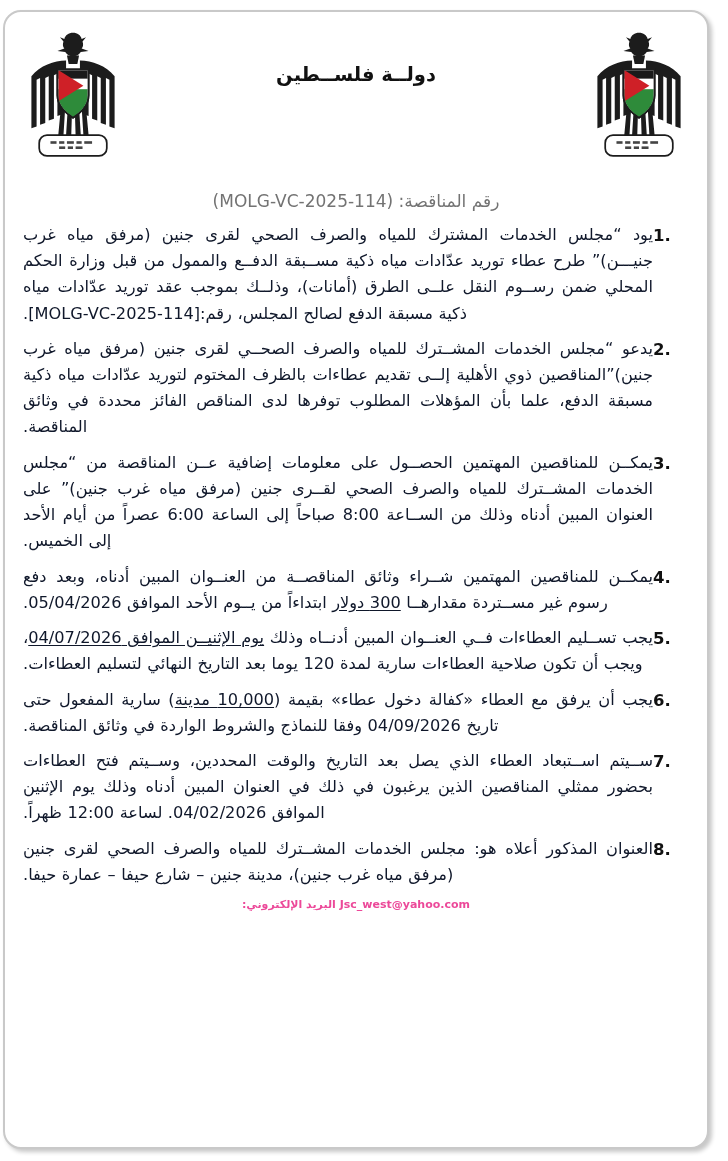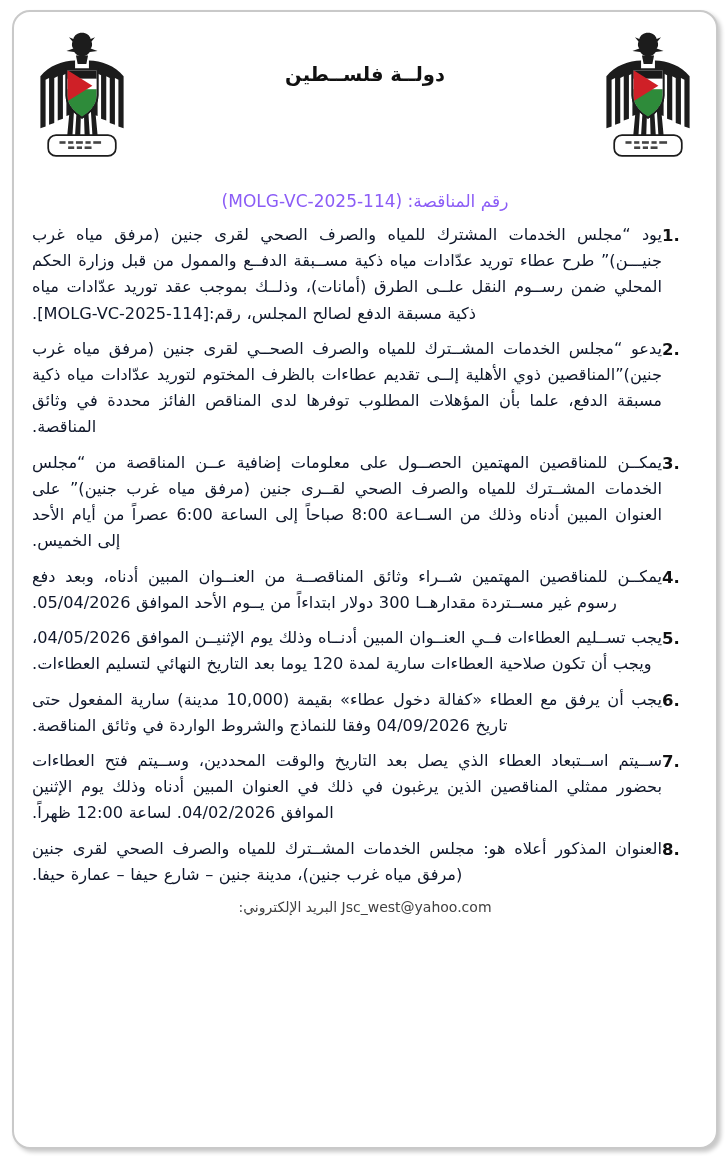--- a/index.html
+++ b/index.html
@@ -14,21 +14,21 @@
     overflow: hidden;
     font-family: "DejaVu Sans", "Liberation Sans", sans-serif;
   }
 
   .page {
     position: relative;
     box-sizing: border-box;
     width: 728px;
     height: 1161px;
     background: #ffffff;
-    padding: 10px 10px 12px 11px;
+    padding: 10px 19px 12px 11px;
   }
 
   .sheet {
     position: relative;
     box-sizing: border-box;
     width: 706px;
     height: 1139px;
     background: #ffffff;
     border: 2px solid #c9c9c9;
     border-radius: 18px;
@@ -81,21 +81,21 @@
   }
   .tender-name {
     font-size: 16.2px;
     font-weight: bold;
     color: #0d0d0d;
     line-height: 1.42;
     margin: 0 6px;
   }
   .tender-no {
     font-size: 17px;
-    color: #8b5cf6;
+    color: #737373;
     line-height: 1.4;
     margin-top: 18px;
     margin-bottom: 8px;
     text-align: center;
   }
 
   
   .clauses {
     padding: 0 20px 0 18px;
     margin-top: 2px;
@@ -120,31 +120,32 @@
   }
   .clause-body {
     flex: 1 1 auto;
     font-size: 16.2px;
     color: #0f172a;
     line-height: 1.62;
     text-align: justify;
     text-align-last: left;
     word-spacing: 0.4px;
   }
-  .u { text-underline-offset: 2px; }
+  .u { text-decoration: underline; text-underline-offset: 2px; }
   .ltr { direction: ltr; unicode-bidi: embed; display: inline-block; }
 
   
   .email-line {
     text-align: center;
-    font-size: 14px;
-    color: #404040;
+    font-size: 11px;
+    color: #ec4899;
     line-height: 1.5;
     margin-top: 2px;
     padding: 0 20px;
+    font-weight: bold;
   }
   .email-addr {
     direction: ltr;
     unicode-bidi: embed;
     display: inline-block;
   }
 </style>
 </head>
 <body>
 
@@ -264,21 +265,21 @@
         <div class="clause-body">يمكــن للمناقصين المهتمين الحصــول على معلومات إضافية عــن المناقصة من “مجلس الخدمات المشــترك للمياه والصرف الصحي لقــرى جنين (مرفق مياه غرب جنين)” على العنوان المبين أدناه وذلك من الســاعة 8:00 صباحاً إلى الساعة 6:00 عصراً من أيام الأحد إلى الخميس.</div>
       </div>
 
       <div class="clause">
         <div class="clause-num">4.</div>
         <div class="clause-body">يمكــن للمناقصين المهتمين شــراء وثائق المناقصــة من العنــوان المبين أدناه، وبعد دفع رسوم غير مســتردة مقدارهــا <span class="u">300 دولار</span> ابتداءاً من يــوم الأحد الموافق 05/04/2026.</div>
       </div>
 
       <div class="clause">
         <div class="clause-num">5.</div>
-        <div class="clause-body">يجب تســليم العطاءات فــي العنــوان المبين أدنــاه وذلك <span class="u">يوم الإثنيــن الموافق 04/05/2026</span>، ويجب أن تكون صلاحية العطاءات سارية لمدة 120 يوما بعد التاريخ النهائي لتسليم العطاءات.</div>
+        <div class="clause-body">يجب تســليم العطاءات فــي العنــوان المبين أدنــاه وذلك <span class="u">يوم الإثنيــن الموافق 04/07/2026</span>، ويجب أن تكون صلاحية العطاءات سارية لمدة 120 يوما بعد التاريخ النهائي لتسليم العطاءات.</div>
       </div>
 
       <div class="clause">
         <div class="clause-num">6.</div>
         <div class="clause-body">يجب أن يرفق مع العطاء «كفالة دخول عطاء» بقيمة (<span class="u">10,000 مدينة</span>) سارية المفعول حتى تاريخ 04/09/2026 وفقا للنماذج والشروط الواردة في وثائق المناقصة.</div>
       </div>
 
       <div class="clause">
         <div class="clause-num">7.</div>
         <div class="clause-body">ســيتم اســتبعاد العطاء الذي يصل بعد التاريخ والوقت المحددين، وســيتم فتح العطاءات بحضور ممثلي المناقصين الذين يرغبون في ذلك في العنوان المبين أدناه وذلك يوم الإثنين الموافق 04/02/2026. لساعة 12:00 ظهراً.</div>

